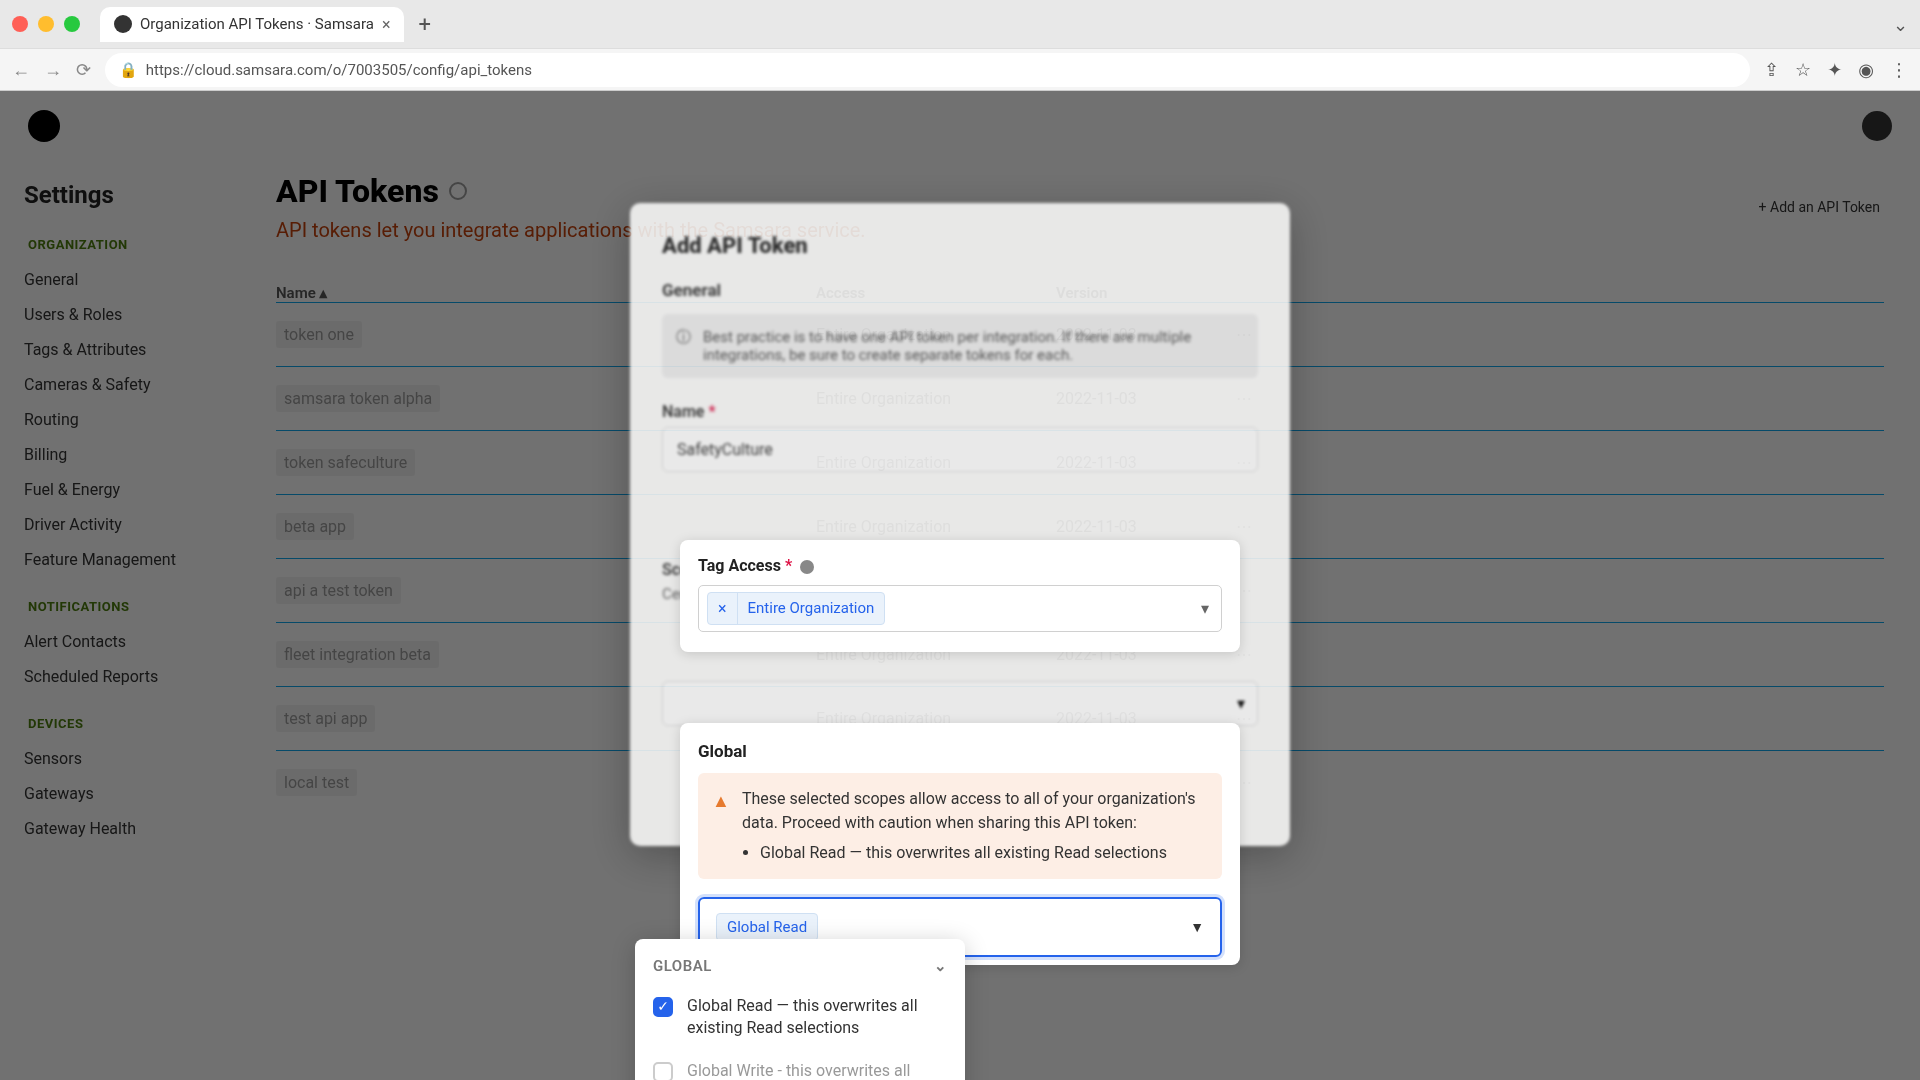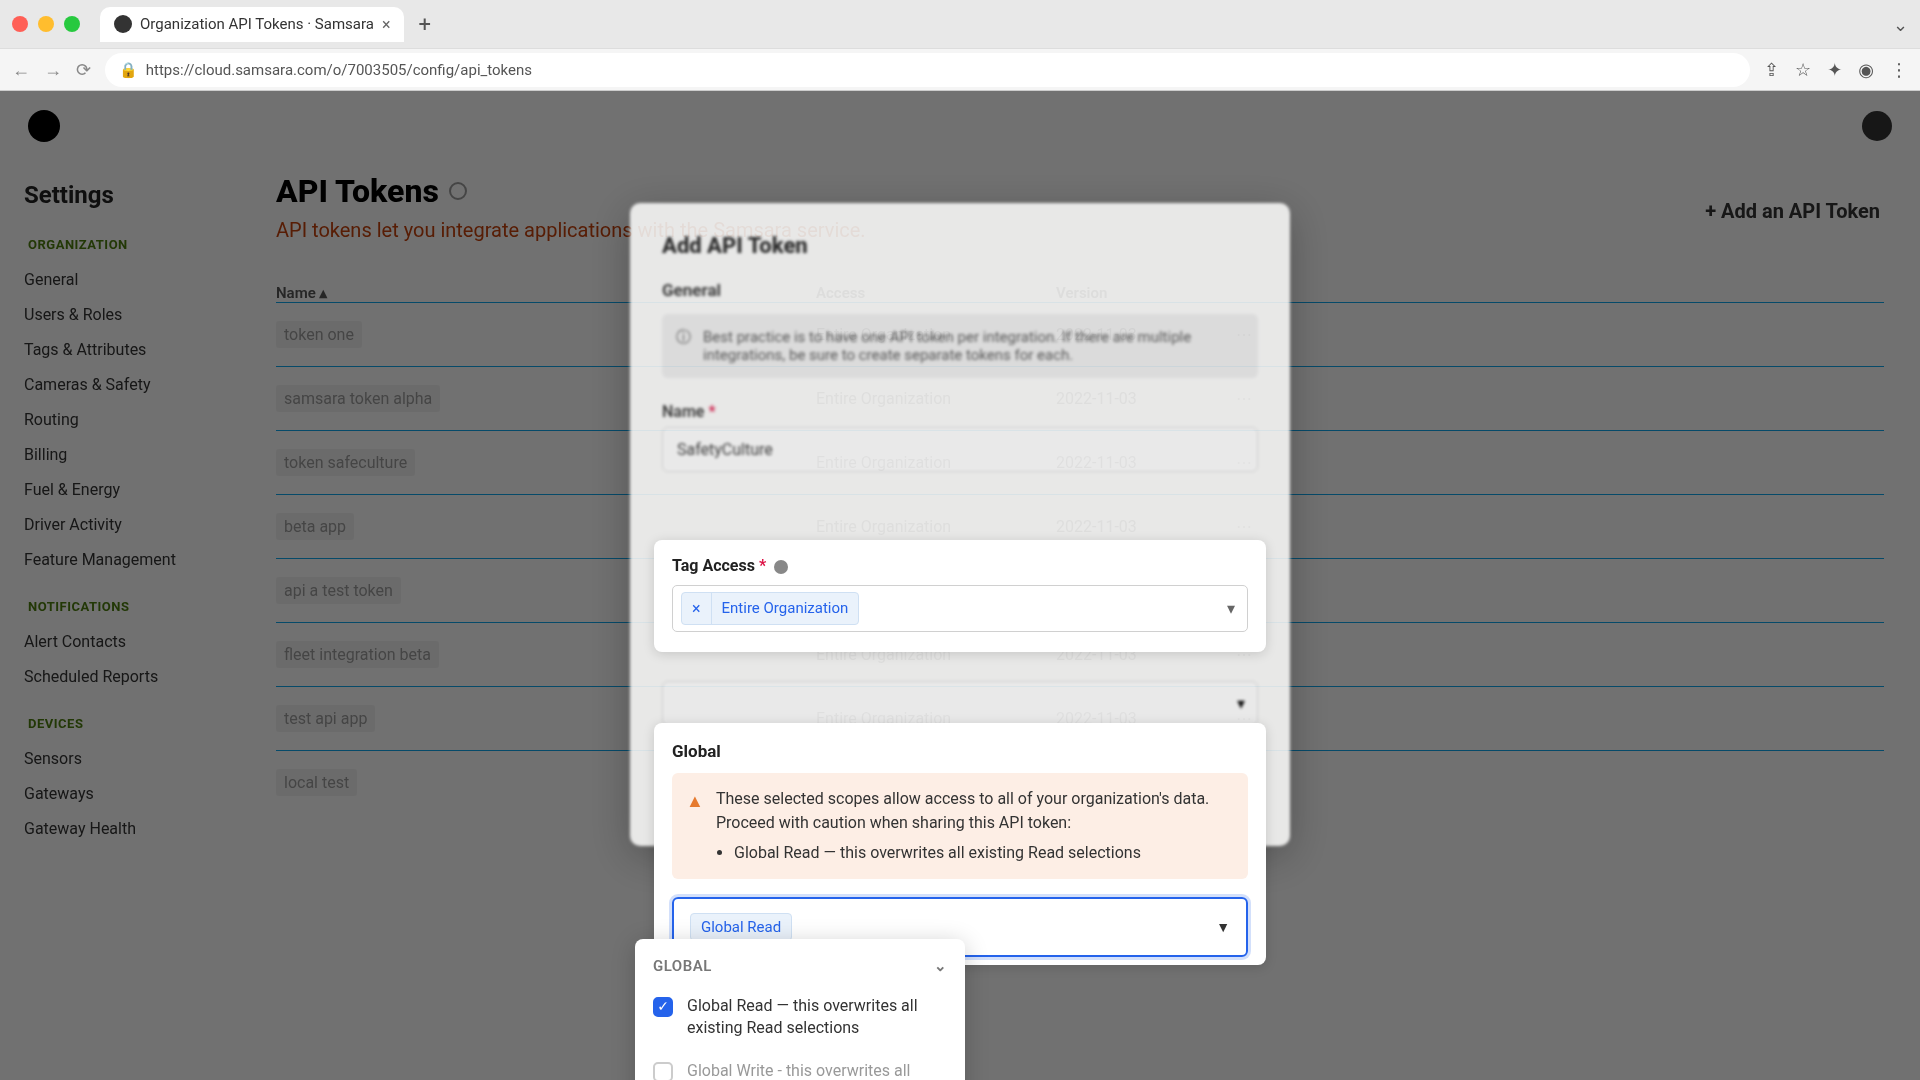--- a/index.html
+++ b/index.html
@@ -32,21 +32,21 @@
 .avatar { width: 30px; height: 30px; background: #333; border-radius: 50%; }
 
 .sidebar { width: 240px; padding: 90px 24px 0; }
 .sidebar h2 { font-size: 24px; font-weight: 700; color: #222; margin-bottom: 28px; }
 .nav-section-label { font-size: 13px; color: #4d7c0f; font-weight: 700; letter-spacing: 0.5px; margin: 22px 4px 10px; }
 .nav-item { font-size: 16px; color: #333; padding: 8px 0; }
 
 .main { flex: 1; padding: 65px 36px 0; margin-top: 16px; }
 .main-title { font-size: 32px; font-weight: 800; display: flex; align-items: center; gap: 10px; }
 .main-desc { color: #c2410c; font-size: 20px; margin-top: 8px; }
-.add-btn { position: absolute; right: 40px; top: 108px; font-size: 20px; color: #333; font-weight: 700; }
+.add-btn { position: absolute; right: 40px; top: 108px; font-size: 14px; color: #333; font-weight: 400; }
 
 .table-head { display: flex; margin-top: 42px; font-size: 15px; color: #555; font-weight: 600; }
 .th-name { width: 540px; }
 .th-access { width: 240px; }
 .th-version { width: 180px; }
 
 .row { display: flex; align-items: center; padding: 22px 0; border-top: 1px solid #0ea5e9; }
 .row .name { width: 540px; }
 .row .name span { background: #eee; color: #999; border-radius: 3px; padding: 4px 8px; }
 .row .access { width: 240px; color: #666; }
@@ -59,21 +59,21 @@
 .section-label { font-size: 17px; font-weight: 700; color: #333; margin-bottom: 14px; }
 .info-banner { background: #eee; border-radius: 6px; padding: 14px; display: flex; gap: 12px; font-size: 15px; color: #555; margin-bottom: 24px; }
 .field-lbl { font-size: 16px; font-weight: 600; color: #333; margin-bottom: 6px; }
 .req { color: #d14; }
 .text-input { width: 100%; border: 1px solid #ddd; border-radius: 6px; padding: 12px 14px; font-size: 16px; color: #333; background: #fff; }
 .scopes-desc { color: #666; font-size: 15px; margin-top: 6px; }
 .scopes-desc a { color: #2563eb; text-decoration: none; }
 .modal-bottom-select { margin-top: 78px; border: 1px solid #ddd; border-radius: 6px; padding: 12px; background: #fff; display: flex; justify-content: space-between; }
 
 
-.panel { position: absolute; left: 50%; transform: translateX(-50%); width: 612px; background: #fff; border-radius: 8px; z-index: 20; box-shadow: 0 2px 12px rgba(0,0,0,0.15); }
+.panel { position: absolute; left: 50%; transform: translateX(-50%); width: 560px; background: #fff; border-radius: 8px; z-index: 20; box-shadow: 0 2px 12px rgba(0,0,0,0.15); }
 .tag-panel { top: 449px; padding: 16px 18px 20px; }
 .tag-panel .plabel { font-size: 16px; font-weight: 700; color: #222; margin-bottom: 10px; }
 .tag-panel .info { width: 14px; height: 14px; background: #888; border-radius: 50%; display: inline-block; vertical-align: middle; margin-left: 4px; }
 .tag-select { border: 1px solid #d0d0d0; border-radius: 5px; padding: 6px 8px; display: flex; align-items: center; gap: 0; position: relative; }
 .chip { background: #eaf2fb; border: 1px solid #cfe0f3; border-radius: 4px; display: flex; overflow: hidden; }
 .chip-x { padding: 6px 10px; color: #2563eb; border-right: 1px solid #cfe0f3; }
 .chip-label { padding: 6px 10px; color: #2563eb; font-size: 15px; }
 .tag-select .chev { position: absolute; right: 12px; color: #666; }
 
 .global-panel { top: 632px; padding: 18px 18px 0; }

